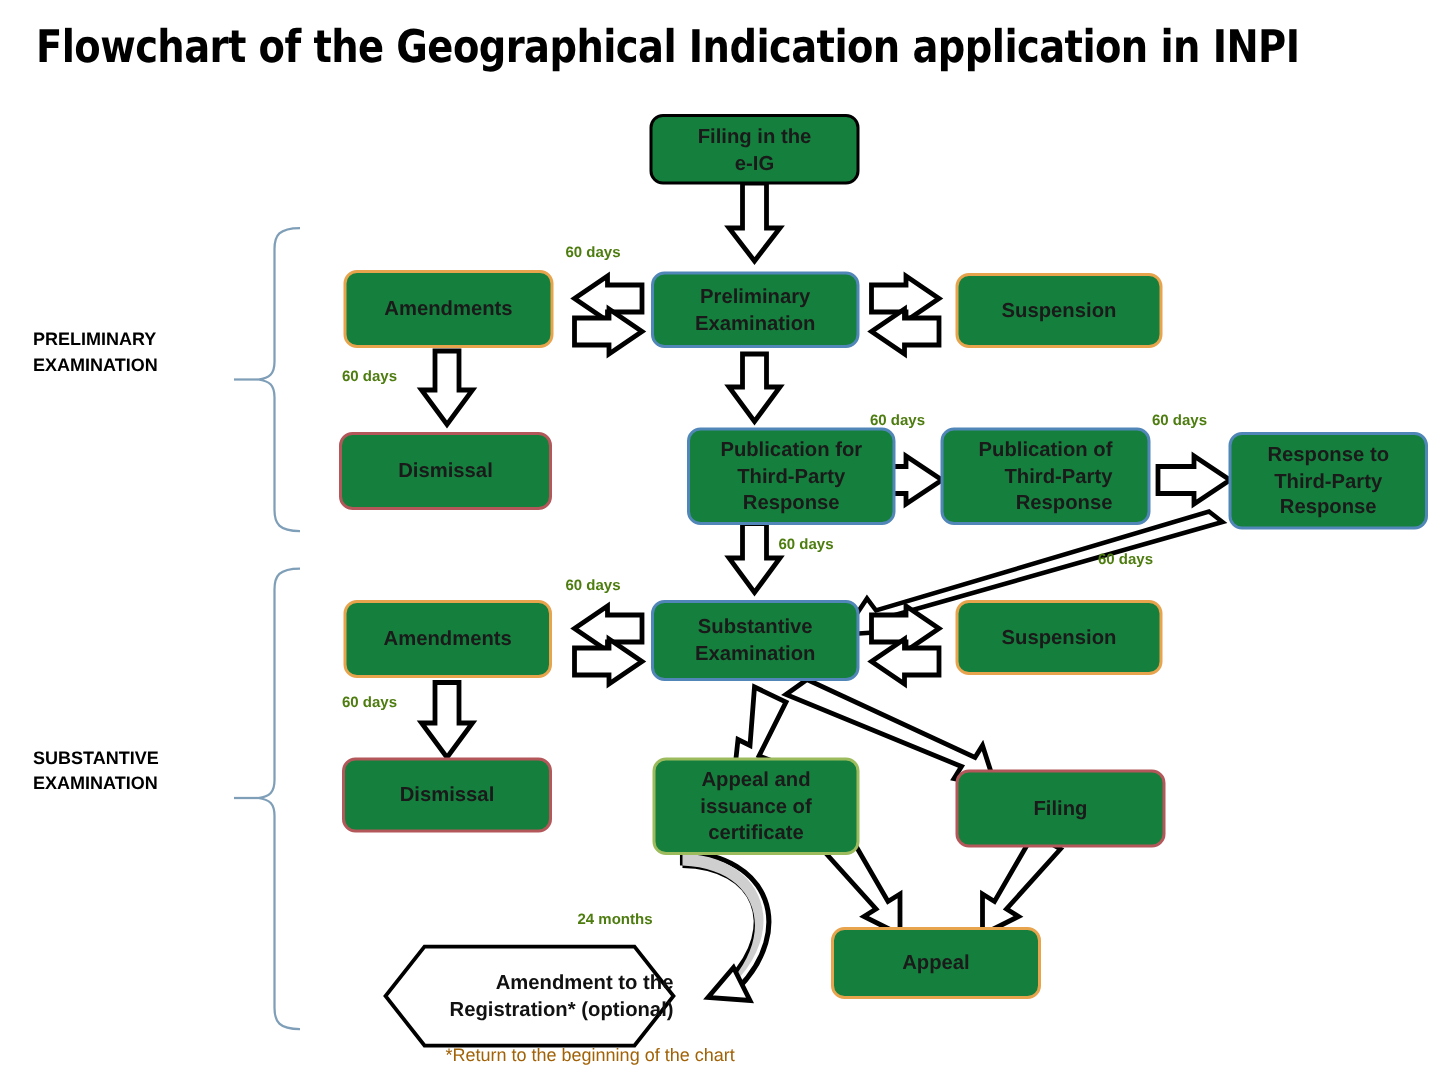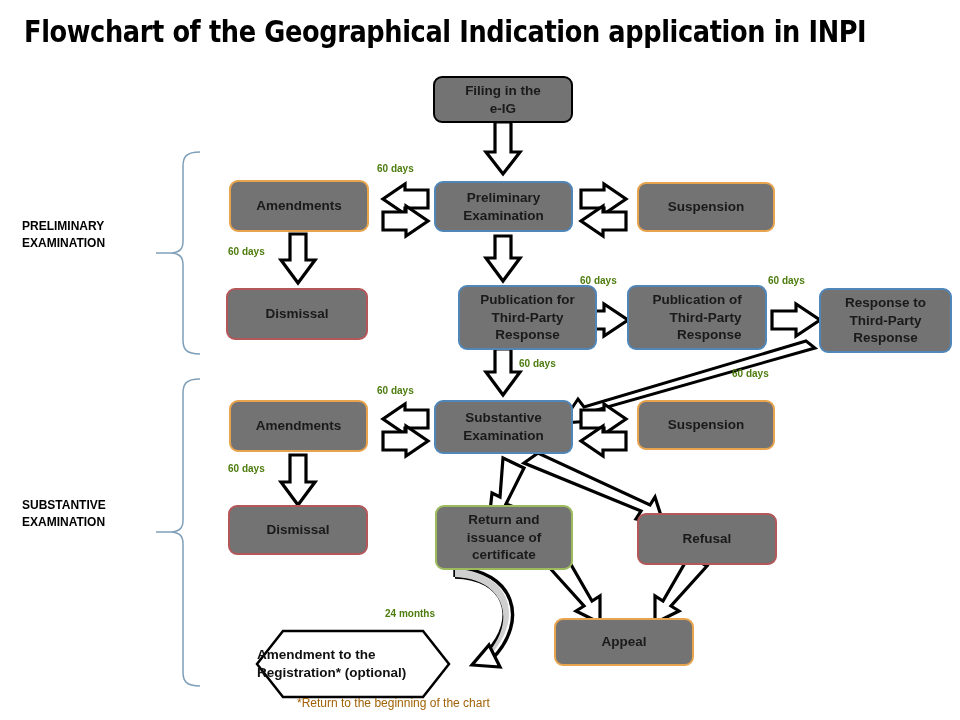--- a/index.html
+++ b/index.html
@@ -40,21 +40,21 @@
     font-family: "DejaVu Sans Condensed", "Liberation Sans Narrow", "Liberation Sans", sans-serif;
     transform: scaleX(0.95);
     transform-origin: left top;
     white-space: nowrap;
   }
 
   
   .node {
     position: absolute;
     box-sizing: border-box;
-    background: #737373;
+    background: #15803d;
     border-radius: 9px;
     border: 2.5px solid #000;
     display: flex;
     align-items: center;
     justify-content: center;
     text-align: center;
     font-size: 13.5px;
     font-weight: bold;
     color: #1a1a1a;
     line-height: 1.33;
@@ -68,21 +68,21 @@
   .node.maroon { border-color: #b4575a; }
   .node.green  { border-color: #9cbb5c; }
 
   
   .hexnode {
     position: absolute;
     box-sizing: border-box;
     display: flex;
     align-items: center;
     justify-content: center;
-    text-align: left;
+    text-align: right;
     font-size: 13.5px;
     font-weight: bold;
     color: #111;
     line-height: 1.36;
     z-index: 3;
   }
   .hexnode .hextext { position: relative; z-index: 4; }
 
   
   .edge-label {
@@ -286,29 +286,29 @@
   </div>
 
   <div class="node maroon" style="left:228px; top:505px; width:140px; height:50px;">
     <div>
       <span>Dismissal</span>
     </div>
   </div>
 
   <div class="node green" style="left:435px; top:505px; width:138px; height:65px;">
     <div>
-      <span>Return and</span>
+      <span>Appeal and</span>
       <span>issuance of</span>
       <span>certificate</span>
     </div>
   </div>
 
   <div class="node maroon" style="left:637px; top:513px; width:140px; height:52px;">
     <div>
-      <span>Refusal</span>
+      <span>Filing</span>
     </div>
   </div>
 
   <div class="node orange" style="left:554px; top:618px; width:140px; height:48px;">
     <div>
       <span>Appeal</span>
     </div>
   </div>
 
   <div class="hexnode" style="left:257px; top:631px; width:192px; height:66px;">

